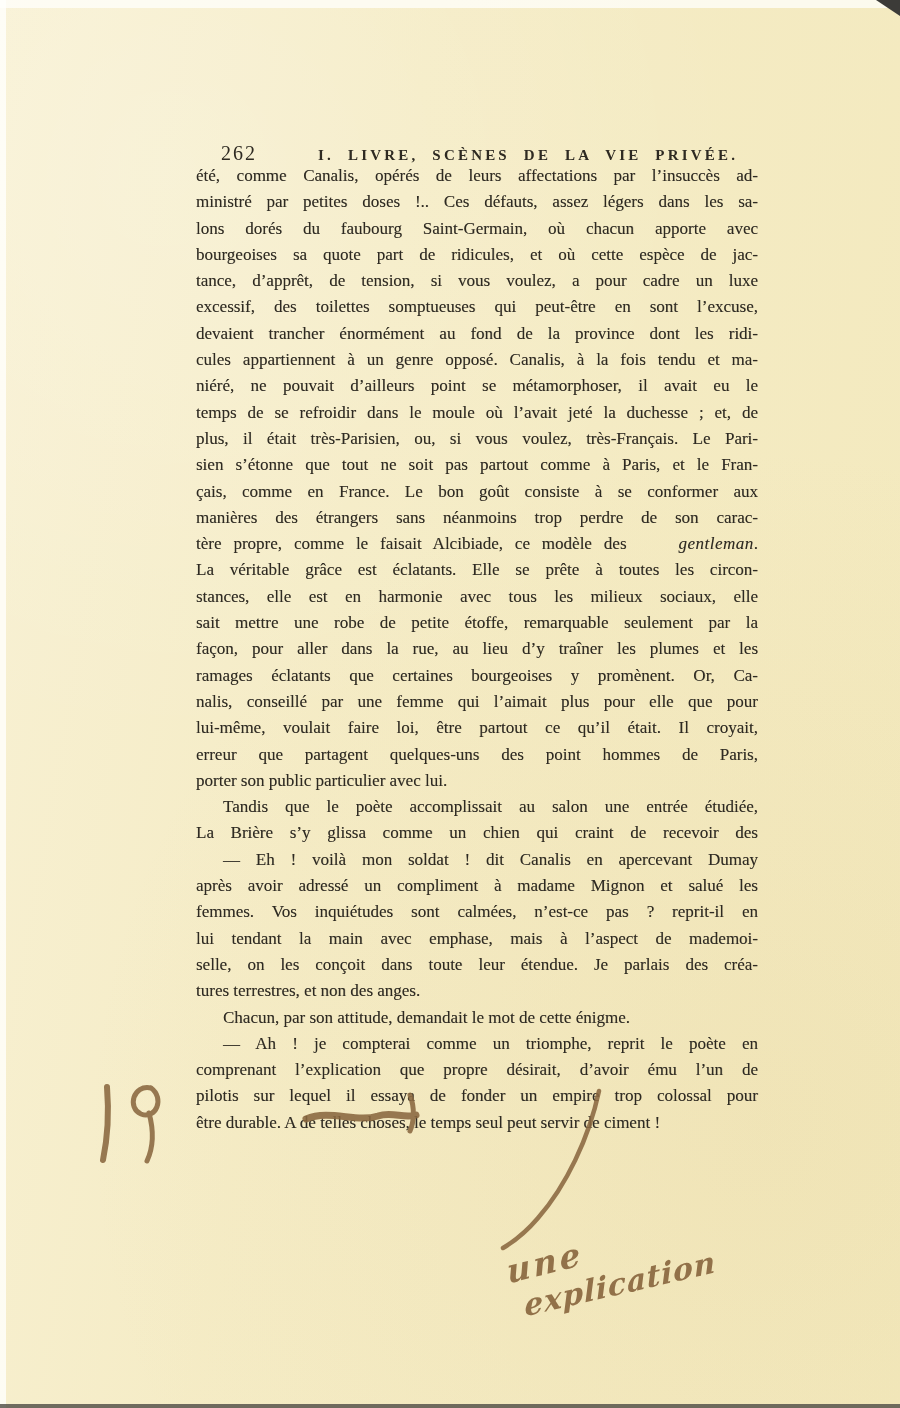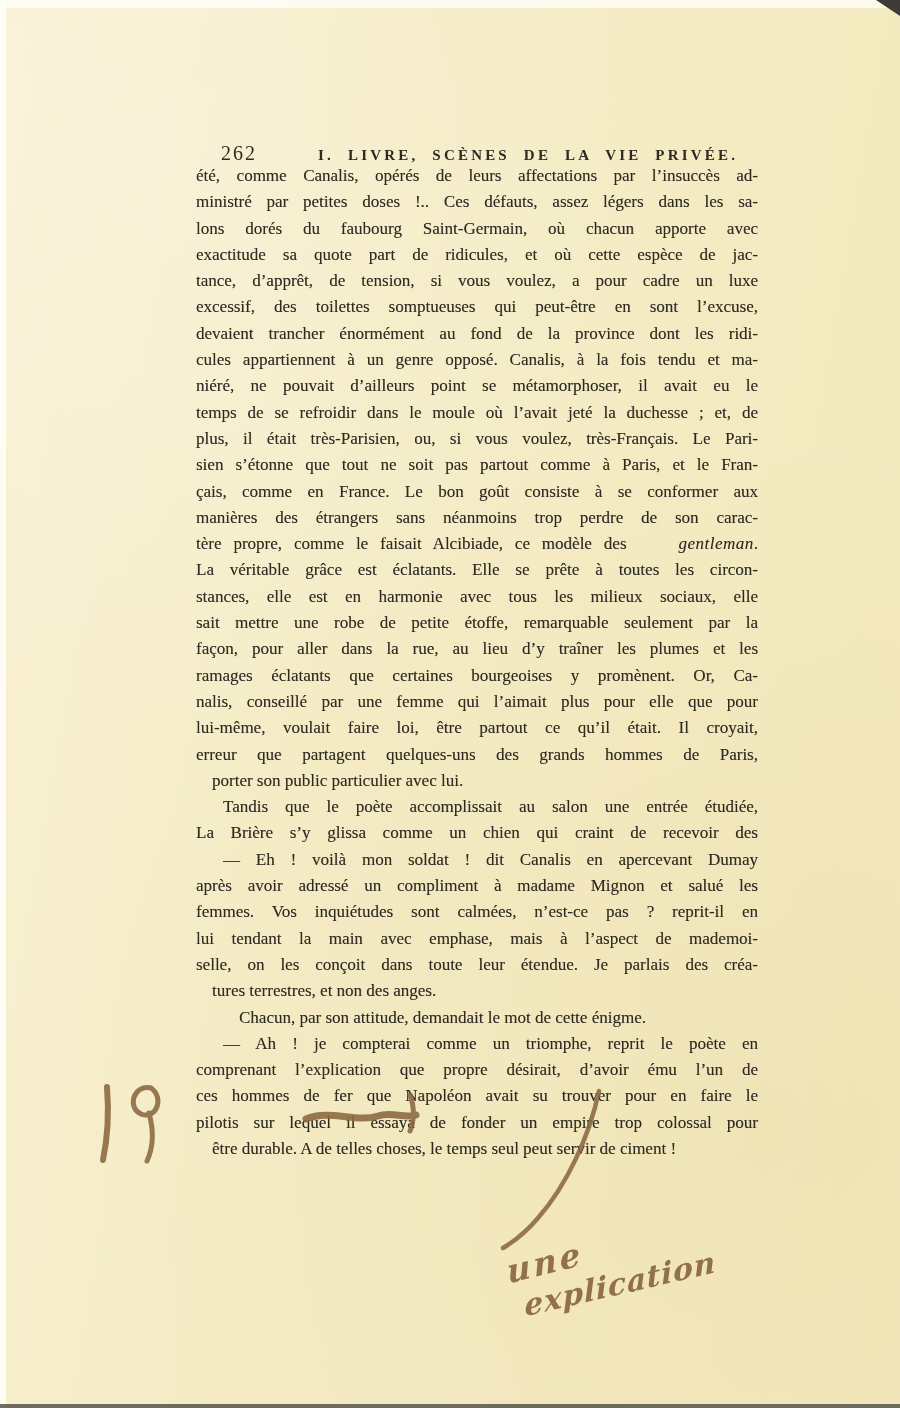--- a/index.html
+++ b/index.html
@@ -34,21 +34,21 @@
   .text-column{
     position:absolute;left:196px;top:163px;width:562px;
     font-size:17px;color:#2e2a22;
     text-shadow:0.3px 0.3px 0.5px rgba(46,42,34,0.35);
   }
   .line{
     height:26.3px;line-height:26.3px;
     text-align:justify;text-align-last:justify;
   }
   .line.indent{text-indent:27px;}
-  .line.pend{text-align-last:left;margin-left:16px;}
+  .line.pend{text-align-last:left;}
   .line em{font-style:italic;letter-spacing:0.5px;margin-left:40px;}
 
   .ink-overlay{position:absolute;left:0;top:0;width:900px;height:1408px;pointer-events:none;}
 
   .hand-note{
     position:absolute;color:#8a6840;font-style:italic;font-weight:700;
     font-family:"DejaVu Serif", serif;opacity:0.92;white-space:nowrap;
   }
   .hand-note.w1{left:506px;top:1243px;font-size:33px;transform:rotate(-14deg) skewX(-8deg);letter-spacing:3px;}
   .hand-note.w2{left:522px;top:1266px;font-size:30px;transform:rotate(-13deg) skewX(-10deg);letter-spacing:1px;}
@@ -62,53 +62,52 @@
   <div class="edge-bottom"></div>
   <div class="corner-notch"></div>
 
   <div class="page-number">262</div>
   <div class="running-title">I. LIVRE, SCÈNES DE LA VIE PRIVÉE.</div>
 
   <div class="text-column">
       <div class="line">été, comme Canalis, opérés de leurs affectations par l’insuccès ad-</div>
       <div class="line">ministré par petites doses !.. Ces défauts, assez légers dans les sa-</div>
       <div class="line">lons dorés du faubourg Saint-Germain, où chacun apporte avec</div>
-      <div class="line">exactitude sa quote part de ridicules, et où cette espèce de jac-</div>
+      <div class="line">bourgeoises sa quote part de ridicules, et où cette espèce de jac-</div>
       <div class="line">tance, d’apprêt, de tension, si vous voulez, a pour cadre un luxe</div>
       <div class="line">excessif, des toilettes somptueuses qui peut-être en sont l’excuse,</div>
       <div class="line">devaient trancher énormément au fond de la province dont les ridi-</div>
       <div class="line">cules appartiennent à un genre opposé. Canalis, à la fois tendu et ma-</div>
       <div class="line">niéré, ne pouvait d’ailleurs point se métamorphoser, il avait eu le</div>
       <div class="line">temps de se refroidir dans le moule où l’avait jeté la duchesse ; et, de</div>
       <div class="line">plus, il était très-Parisien, ou, si vous voulez, très-Français. Le Pari-</div>
       <div class="line">sien s’étonne que tout ne soit pas partout comme à Paris, et le Fran-</div>
       <div class="line">çais, comme en France. Le bon goût consiste à se conformer aux</div>
       <div class="line">manières des étrangers sans néanmoins trop perdre de son carac-</div>
       <div class="line"><span>tère propre, comme le faisait Alcibiade, ce modèle des </span><em>gentleman</em><span>.</span></div>
       <div class="line">La véritable grâce est éclatants. Elle se prête à toutes les circon-</div>
       <div class="line">stances, elle est en harmonie avec tous les milieux sociaux, elle</div>
       <div class="line">sait mettre une robe de petite étoffe, remarquable seulement par la</div>
       <div class="line">façon, pour aller dans la rue, au lieu d’y traîner les plumes et les</div>
       <div class="line">ramages éclatants que certaines bourgeoises y promènent. Or, Ca-</div>
       <div class="line">nalis, conseillé par une femme qui l’aimait plus pour elle que pour</div>
       <div class="line">lui-même, voulait faire loi, être partout ce qu’il était. Il croyait,</div>
-      <div class="line">erreur que partagent quelques-uns des grands hommes de Paris,</div>
+      <div class="line">erreur que partagent quelques-uns des point hommes de Paris,</div>
       <div class="line pend">porter son public particulier avec lui.</div>
       <div class="line indent">Tandis que le poète accomplissait au salon une entrée étudiée,</div>
       <div class="line">La Brière s’y glissa comme un chien qui craint de recevoir des</div>
       <div class="line indent">— Eh ! voilà mon soldat ! dit Canalis en apercevant Dumay</div>
       <div class="line">après avoir adressé un compliment à madame Mignon et salué les</div>
       <div class="line">femmes. Vos inquiétudes sont calmées, n’est-ce pas ? reprit-il en</div>
       <div class="line">lui tendant la main avec emphase, mais à l’aspect de mademoi-</div>
       <div class="line">selle, on les conçoit dans toute leur étendue. Je parlais des créa-</div>
       <div class="line pend">tures terrestres, et non des anges.</div>
       <div class="line indent pend">Chacun, par son attitude, demandait le mot de cette énigme.</div>
       <div class="line indent">— Ah ! je compterai comme un triomphe, reprit le poète en</div>
       <div class="line">comprenant l’explication que propre désirait, d’avoir ému l’un de</div>
-      <div class="line">ces hommes de fer que Napoléon avait su trouver pour en faire le</div>
       <div class="line">pilotis sur lequel il essaya de fonder un empire trop colossal pour</div>
       <div class="line pend">être durable. A de telles choses, le temps seul peut servir de ciment !</div>
     </div>
 
   <svg class="ink-overlay" viewBox="0 0 900 1408" xmlns="http://www.w3.org/2000/svg">
     <g stroke="#8a6840" fill="none" stroke-linecap="round" opacity="0.88">
 
       <path d="M306 1119 C 330 1109, 356 1123, 378 1116 C 392 1111, 404 1119, 416 1115" stroke-width="7"></path>
       <path d="M410 1095 C 415 1108, 414 1122, 410 1131" stroke-width="5"></path>
 

